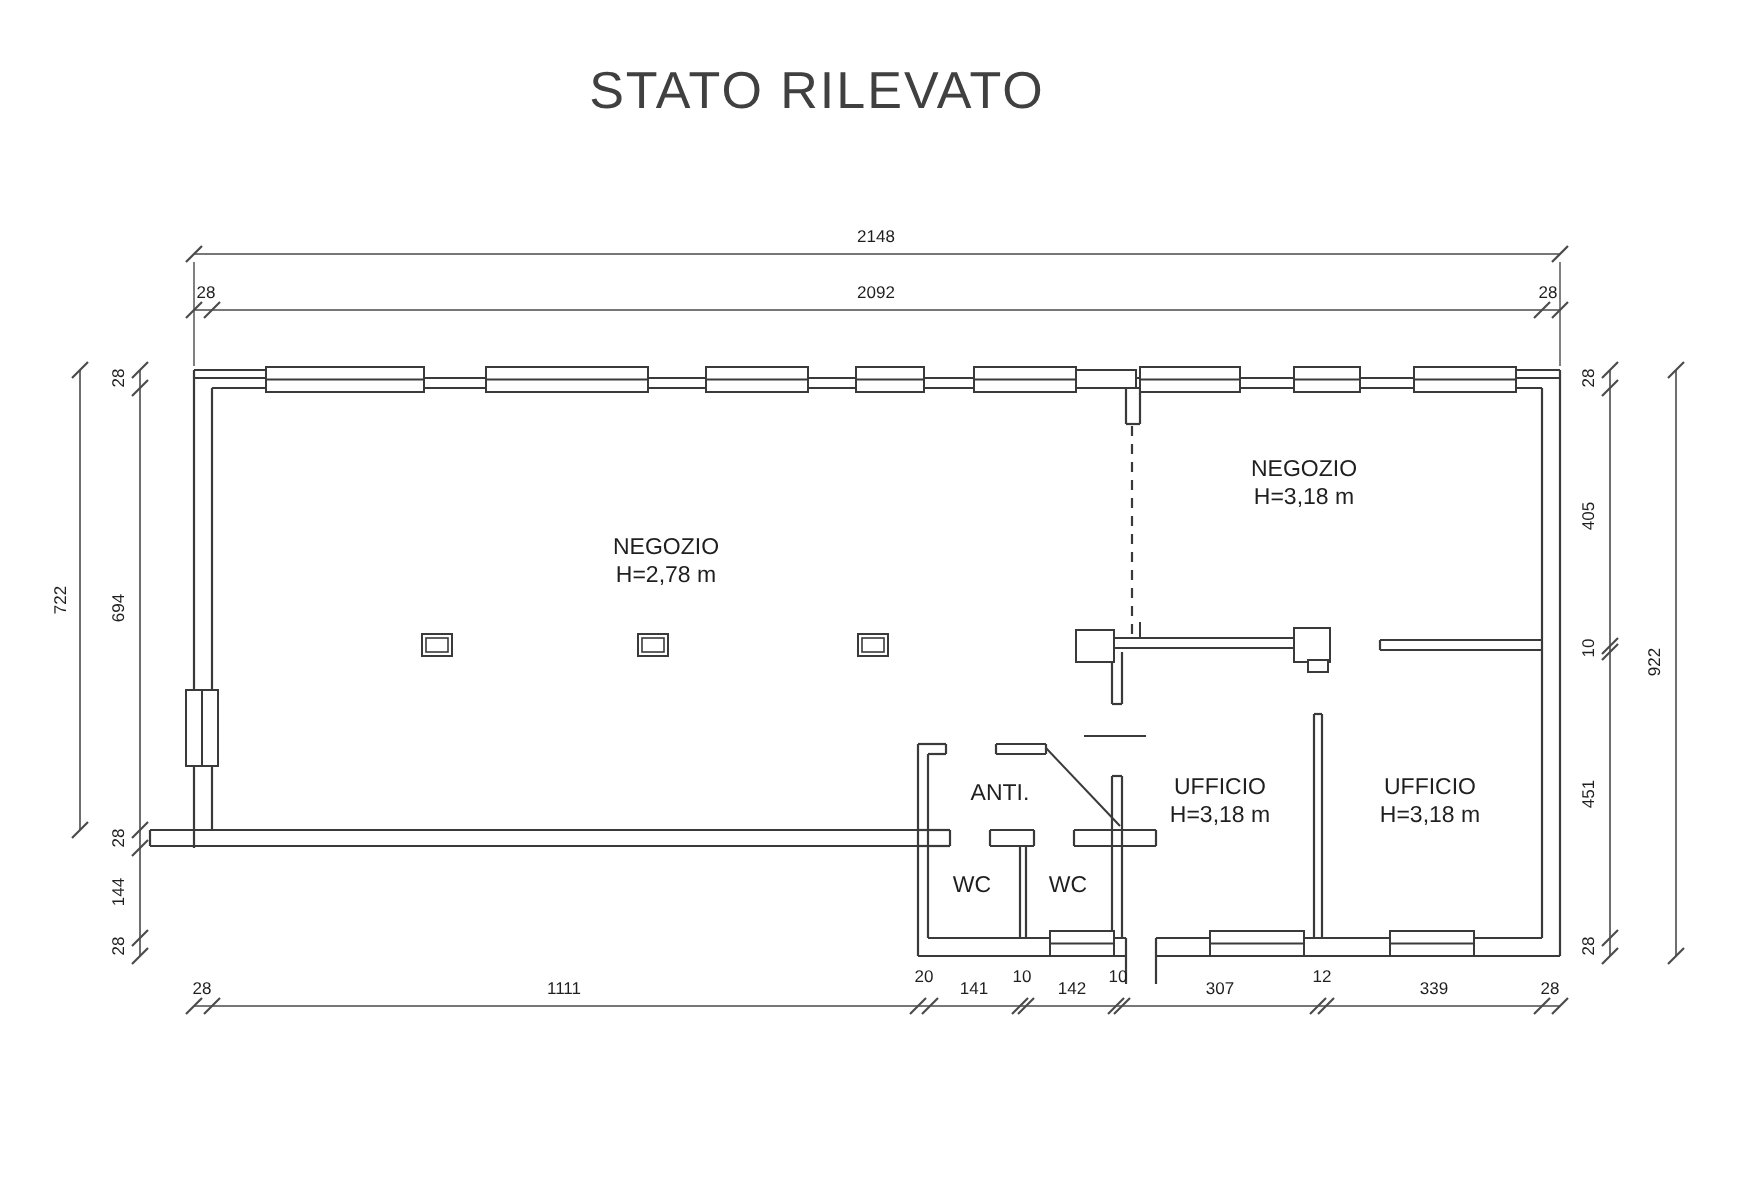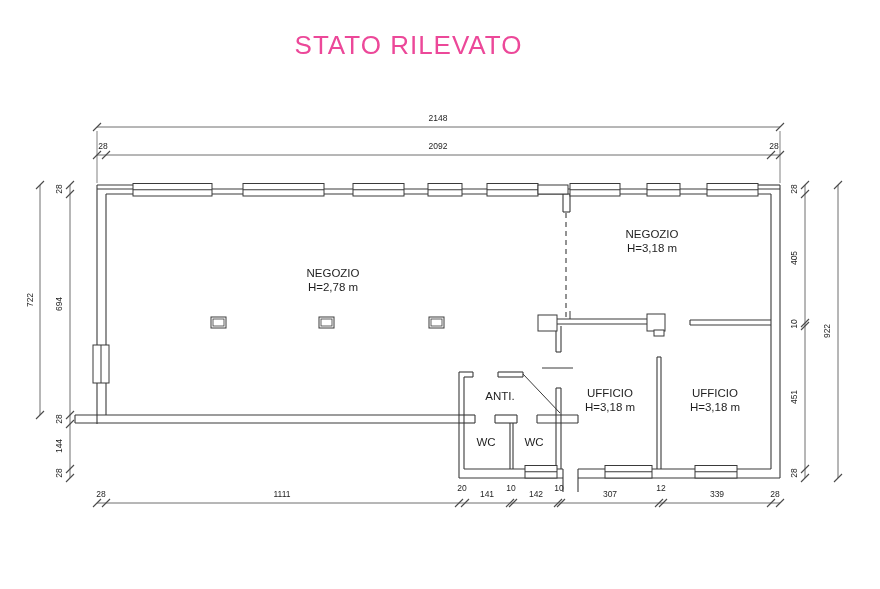--- a/index.html
+++ b/index.html
@@ -1,19 +1,19 @@
 <!DOCTYPE html>
 <html><head>
 <meta charset="utf-8">
 <style>
   html,body{margin:0;padding:0;background:#e8e8e8;}
   .page{position:relative;width:880px;height:589px;background:#ffffff;overflow:hidden;
         font-family:"Liberation Sans", sans-serif;}
   .title{position:absolute;left:0;top:30px;width:817px;text-align:center;
-         font-size:26px;letter-spacing:1px;color:#ec4899;font-weight:400;}
+         font-size:26px;letter-spacing:1px;color:#404040;font-weight:400;}
   svg{position:absolute;left:0;top:0;}
 </style>
 </head>
 <body>
 
 <div class="page">
   <div class="title">STATO RILEVATO</div>
   <svg id="plan-svg" width="880" height="589" viewBox="0 0 880 589">
       <line x1="106" y1="194" x2="771" y2="194" stroke="#3a3a3a" stroke-width="1.1"></line>
       <line x1="97" y1="189" x2="780" y2="189" stroke="#3a3a3a" stroke-width="1.1"></line>

